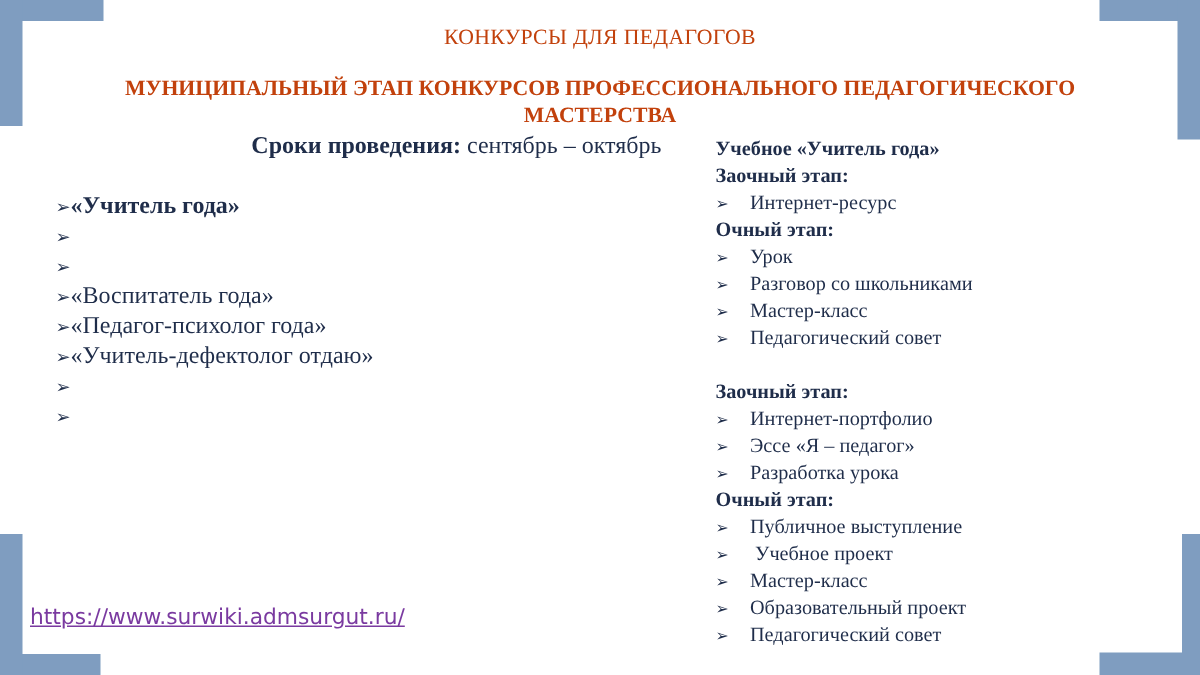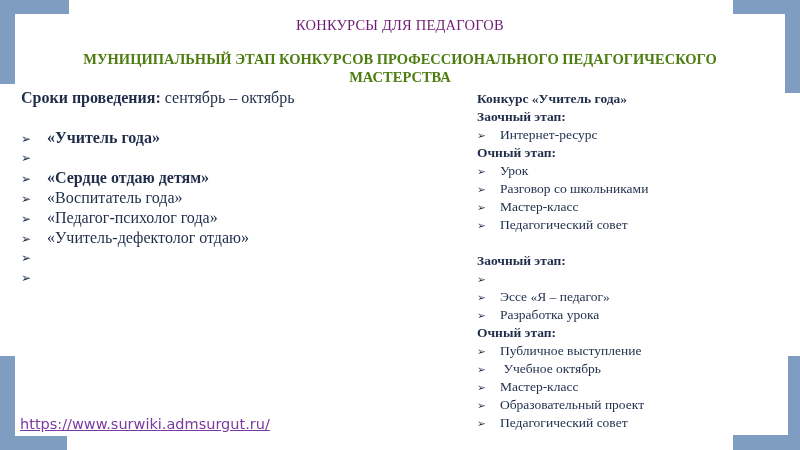--- a/index.html
+++ b/index.html
@@ -18,53 +18,53 @@
     .tr-v { right: 0; top: 0; width: 15px; height: 93px; }
     
     .bl-v { left: 0; bottom: 0; width: 15px; height: 94px; }
     .bl-h { left: 0; bottom: 0; width: 67px; height: 14px; }
     
     .br-v { right: 0; bottom: 0; width: 12px; height: 94px; }
     .br-h { right: 0; bottom: 0; width: 67px; height: 15px; }
 
     .super-title {
       position: absolute; top: 17px; left: 0; width: 800px;
-      text-align: center; font-size: 14.5px; color: #701a75;
+      text-align: center; font-size: 14.5px; color: #c2410c;
       letter-spacing: 0.2px;
     }
     .main-title {
       position: absolute; top: 50px; left: 60px; width: 680px;
       text-align: center; font-size: 14.5px; font-weight: bold;
-      line-height: 18px; color: #4d7c0f;
+      line-height: 18px; color: #c2410c;
     }
 
     .left-col {
       position: absolute; left: 21px; top: 88px; width: 420px;
       font-size: 16px; line-height: 20px;
     }
-    .left-col .row { white-space: nowrap; height: 20px; }
+    .left-col .row { white-space: nowrap; height: 20px; text-align: right; }
     .left-col .spacer { height: 20px; }
     .b { font-weight: bold; }
     .bullet-row { display: flex; align-items: baseline; }
     .bullet {
       width: 27px; flex: 0 0 27px; font-family: "DejaVu Sans", sans-serif;
       font-size: 12px; color: #1f2d4a;
     }
     .left-col .bullet { width: 26px; flex-basis: 26px; }
 
     .right-col {
       position: absolute; left: 477px; top: 90px; width: 300px;
       font-size: 13.5px; line-height: 18px;
     }
     .right-col .row { white-space: nowrap; height: 18px; }
     .right-col .spacer { height: 18px; }
     .right-col .bullet { width: 23px; flex-basis: 23px; font-size: 10.5px; }
 
     .link {
-      position: absolute; left: 20px; top: 416px;
+      position: absolute; left: 20px; top: 404px;
       font-family: "DejaVu Sans", "Liberation Sans", sans-serif;
       font-size: 14.5px; color: #7a3aa0; text-decoration: underline;
     }
   </style>
 </head>
 <body>
 
 <div class="corner tl-h"></div>
 <div class="corner tl-v"></div>
 <div class="corner tr-h"></div>
@@ -85,21 +85,20 @@
 
   <div class="row bullet-row">
     <span class="bullet">➢</span>
     <span class="b">«Учитель года»</span>
   </div>
   <div class="row bullet-row">
     <span class="bullet">➢</span>
   </div>
   <div class="row bullet-row">
     <span class="bullet">➢</span>
-    <span class="b">«Сердце отдаю детям»</span>
   </div>
   <div class="row bullet-row">
     <span class="bullet">➢</span>
     <span>«Воспитатель года»</span>
   </div>
   <div class="row bullet-row">
     <span class="bullet">➢</span>
     <span>«Педагог-психолог года»</span>
   </div>
   <div class="row bullet-row">
@@ -108,21 +107,21 @@
   </div>
   <div class="row bullet-row">
     <span class="bullet">➢</span>
   </div>
   <div class="row bullet-row">
     <span class="bullet">➢</span>
   </div>
 </div>
 
 <div class="right-col">
-  <div class="row b">Конкурс  «Учитель года»</div>
+  <div class="row b">Учебное  «Учитель года»</div>
   <div class="row b">Заочный этап:</div>
   <div class="row bullet-row">
     <span class="bullet">➢</span>
     <span>Интернет-ресурс</span>
   </div>
   <div class="row b">Очный этап:</div>
   <div class="row bullet-row">
     <span class="bullet">➢</span>
     <span>Урок</span>
   </div>
@@ -137,37 +136,38 @@
   <div class="row bullet-row">
     <span class="bullet">➢</span>
     <span>Педагогический совет</span>
   </div>
 
   <div class="spacer"></div>
 
   <div class="row b">Заочный этап:</div>
   <div class="row bullet-row">
     <span class="bullet">➢</span>
+    <span>Интернет-портфолио</span>
   </div>
   <div class="row bullet-row">
     <span class="bullet">➢</span>
     <span>Эссе «Я – педагог»</span>
   </div>
   <div class="row bullet-row">
     <span class="bullet">➢</span>
     <span>Разработка урока</span>
   </div>
   <div class="row b">Очный этап:</div>
   <div class="row bullet-row">
     <span class="bullet">➢</span>
     <span>Публичное выступление</span>
   </div>
   <div class="row bullet-row">
     <span class="bullet">➢</span>
-    <span style="white-space:pre"> Учебное октябрь</span>
+    <span style="white-space:pre"> Учебное проект</span>
   </div>
   <div class="row bullet-row">
     <span class="bullet">➢</span>
     <span>Мастер-класс</span>
   </div>
   <div class="row bullet-row">
     <span class="bullet">➢</span>
     <span>Образовательный проект</span>
   </div>
   <div class="row bullet-row">

